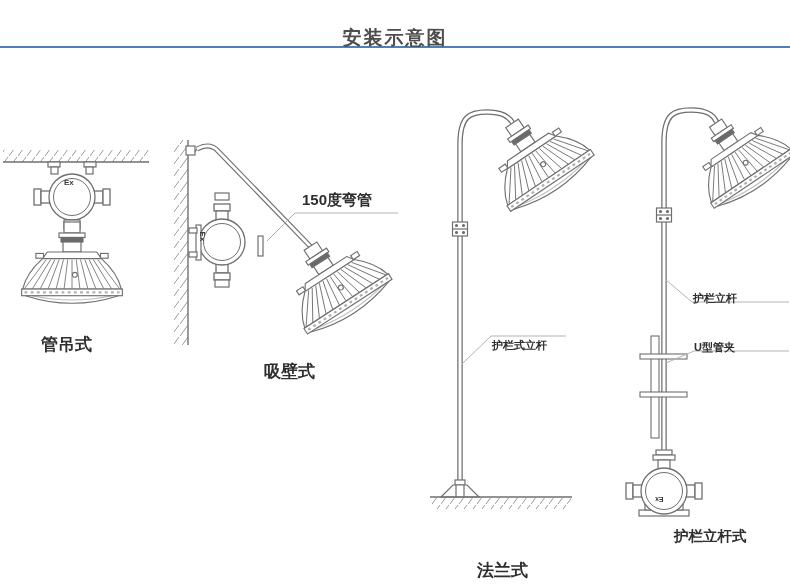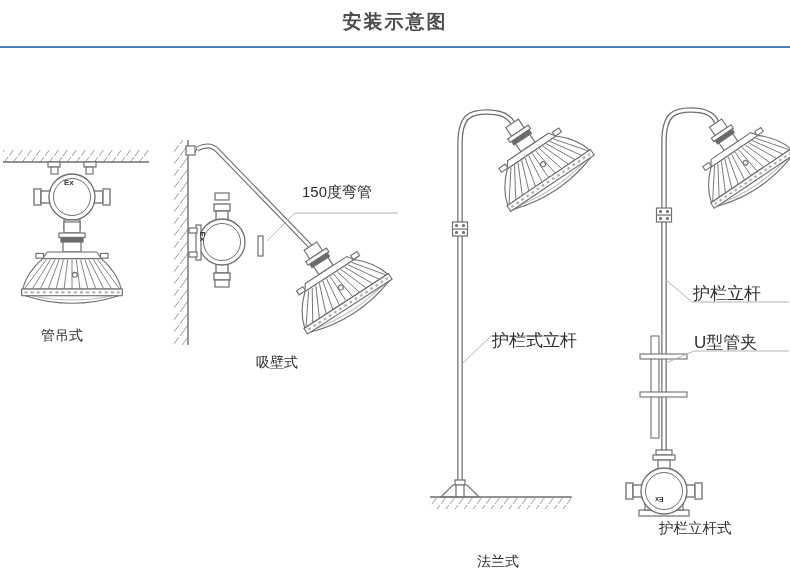--- a/index.html
+++ b/index.html
@@ -1,25 +1,25 @@
 <!DOCTYPE html>
 <html><head>
 <meta charset="utf-8">
 <style>
   html,body{margin:0;padding:0;background:#fff;}
   .page{position:relative;width:790px;height:584px;background:#ffffff;overflow:hidden;
         font-family:"Liberation Sans",sans-serif;}
   .header{position:absolute;left:0;top:0;width:790px;height:46px;
           border-bottom:2px solid #4f81b4;}
-  .header h1{margin:0;padding-top:9px;text-align:center;font-size:19px;font-weight:bold;
+  .header h1{margin:16px;padding-top:9px;text-align:center;font-size:19px;font-weight:bold;
              color:#4d4d4d;letter-spacing:2px;}
   .art{position:absolute;left:0;top:0;width:790px;height:584px;}
-  .lbl{position:absolute;color:#2e2e2e;font-weight:normal;white-space:nowrap;line-height:1.15;}
-  .cap{font-size:14px;}
-  .ann{font-size:17px;}
+  .lbl{position:absolute;color:#2e2e2e;font-weight:bold;white-space:nowrap;line-height:1.15;margin-top:8px;}
+  .cap{font-size:17px;}
+  .ann{font-size:11px;}
   .ann-big{font-size:15px;}
   .ex{position:absolute;font-size:8px;font-weight:bold;color:#3a3a3a;white-space:nowrap;}
   .ex.rot90{transform:rotate(90deg);transform-origin:center;}
   .ex.rot180{transform:rotate(180deg);transform-origin:center;font-size:7px;}
 </style>
 </head>
 <body>
 
 <div class="page">
 
@@ -159,25 +159,25 @@
         <rect x="645" y="503" width="10" height="7"></rect>
         <rect x="673" y="503" width="10" height="7"></rect>
       </g>
       <use href="#jboxSym" transform="translate(664,491)"></use>
       <polyline points="665,279 692,302 789,302" stroke="#b3b3b3" stroke-width="1"></polyline>
       <polyline points="666,363 694,351 789,351" stroke="#b3b3b3" stroke-width="1"></polyline>
     </g>
   </svg>
 
   <div class="lbl cap" style="left:41px;top:327px">管吊式</div>
-  <div class="lbl cap" style="left:256px;top:354px">吸壁式</div>
+  <div class="lbl cap" style="left:264px;top:354px">吸壁式</div>
   <div class="lbl ann-big" style="left:302px;top:183px">150度弯管</div>
   <div class="lbl ann" style="left:492px;top:331px">护栏式立杆</div>
   <div class="lbl cap" style="left:477px;top:553px">法兰式</div>
   <div class="lbl ann" style="left:693px;top:284px">护栏立杆</div>
   <div class="lbl ann" style="left:694px;top:333px">U型管夹</div>
-  <div class="lbl cap" style="left:659px;top:520px;font-size:14.5px">护栏立杆式</div>
+  <div class="lbl cap" style="left:674px;top:520px;font-size:14.5px">护栏立杆式</div>
 
   <span class="ex" style="left:64px;top:178px">Ex</span>
   <span class="ex rot90" style="left:198px;top:232px">Ex</span>
   <span class="ex rot180" style="left:655px;top:496px">Ex</span>
 
 </div>
 
 </body></html>

